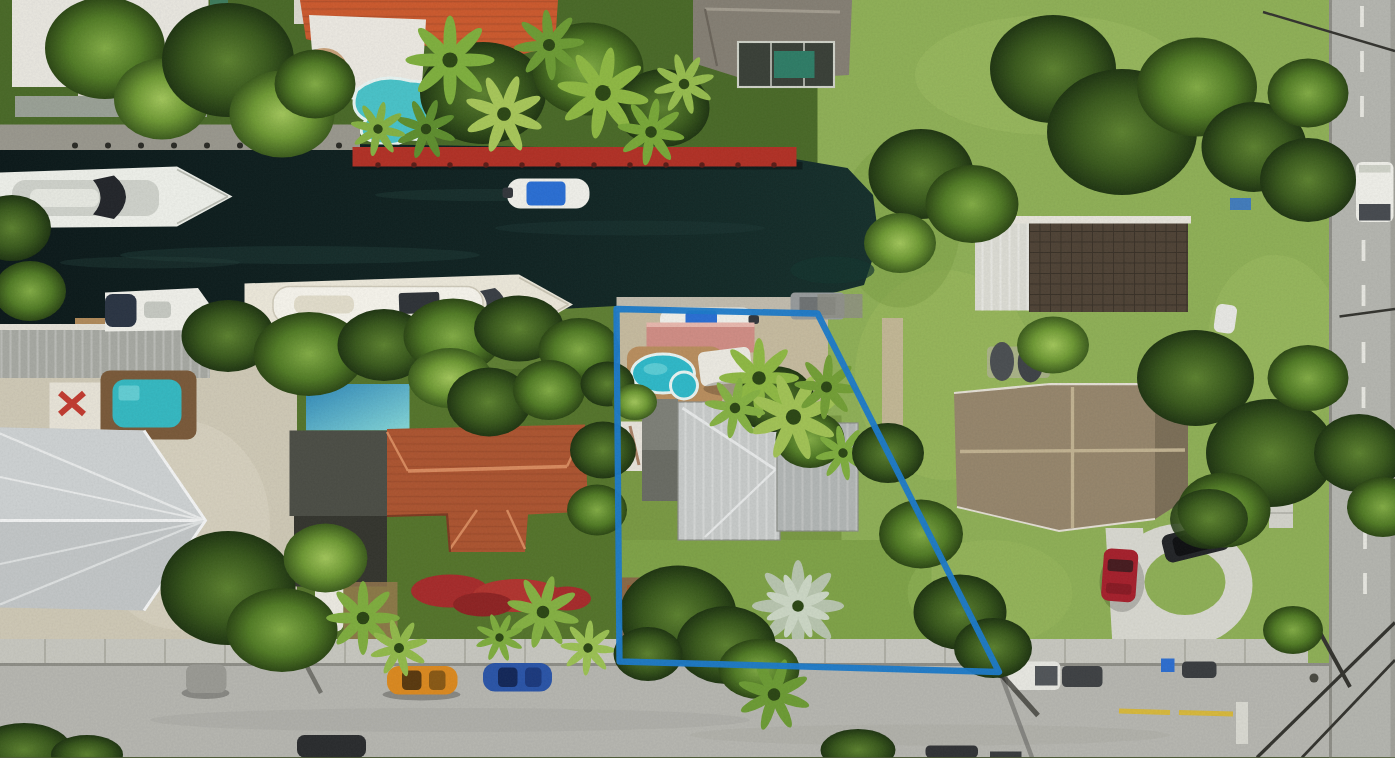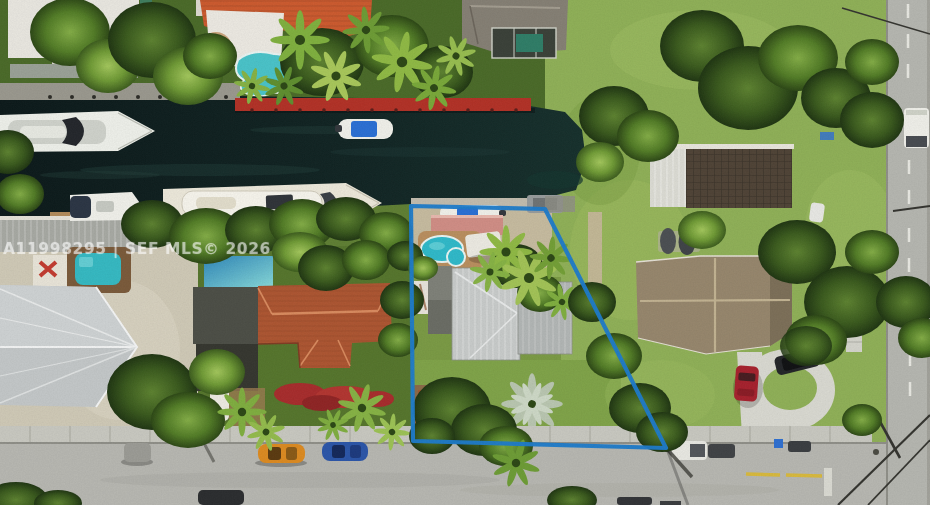--- a/index.html
+++ b/index.html
@@ -526,14 +526,13 @@
   <g>
     <polygon fill="none" stroke="#1d7bca" stroke-width="4.2" stroke-linejoin="round" opacity=".96" points="411,206 545,209 666,448 413,441"></polygon>
   </g>
 
   <g>
     <rect width="930" height="505" filter="url(#nDark)" opacity=".10"></rect>
     <rect width="930" height="505" filter="url(#nLight)" opacity=".07"></rect>
   </g>
 </svg>
 
-<div class="watermark">A11998295 | SEF MLS© 2026</div>
 </div>
 
 </body></html>

